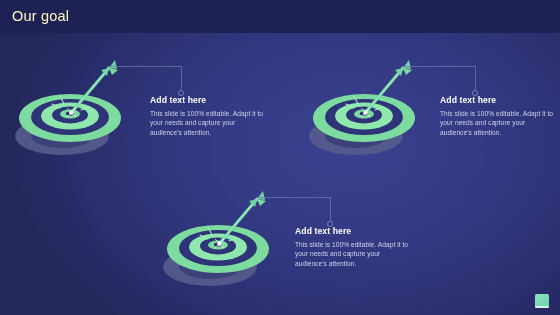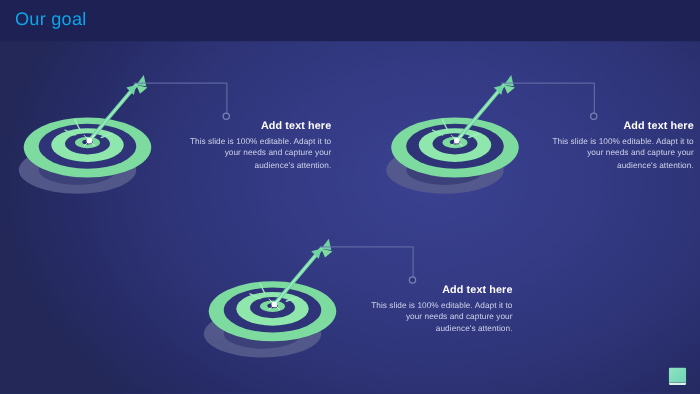--- a/index.html
+++ b/index.html
@@ -13,36 +13,36 @@
     background:
       radial-gradient(ellipse 62% 78% at 62% 46%, #3a4190 0%, #343a83 38%, #2e3477 62%, #272c68 84%, #232859 100%);
   }
   
   .header{
     position:absolute;left:0;top:0;width:560px;height:33px;
     background:#1d2153;
   }
   .header-title{
     position:absolute;left:12px;top:7px;
-    font-size:14.5px;color:#0ea5e9;font-weight:400;
+    font-size:14.5px;color:#fef9c3;font-weight:400;
     letter-spacing:.2px;line-height:19px;
   }
   
   .target{position:absolute;width:140px;height:118px;}
   .target svg{display:block;width:140px;height:118px;overflow:visible;}
   
   .conn{position:absolute;}
   .conn .h{position:absolute;height:1px;background:#6f75ae;opacity:.75;}
   .conn .v{position:absolute;width:1px;background:#6f75ae;opacity:.75;}
   .conn .dot{
     position:absolute;width:4px;height:4px;border-radius:50%;
     border:1px solid #7b81b8;background:#2f3578;
   }
   
-  .block{position:absolute;width:115px;text-align:right;}
+  .block{position:absolute;width:115px;}
   .block .hd{
     font-size:8.6px;font-weight:bold;color:#ffffff;
     letter-spacing:.1px;margin:0 0 3px 0;line-height:11px;
   }
   .block .bd{
     font-size:6.6px;color:#cdd2ea;line-height:9.4px;
     letter-spacing:.05px;margin:0;
   }
   
   .badge{

